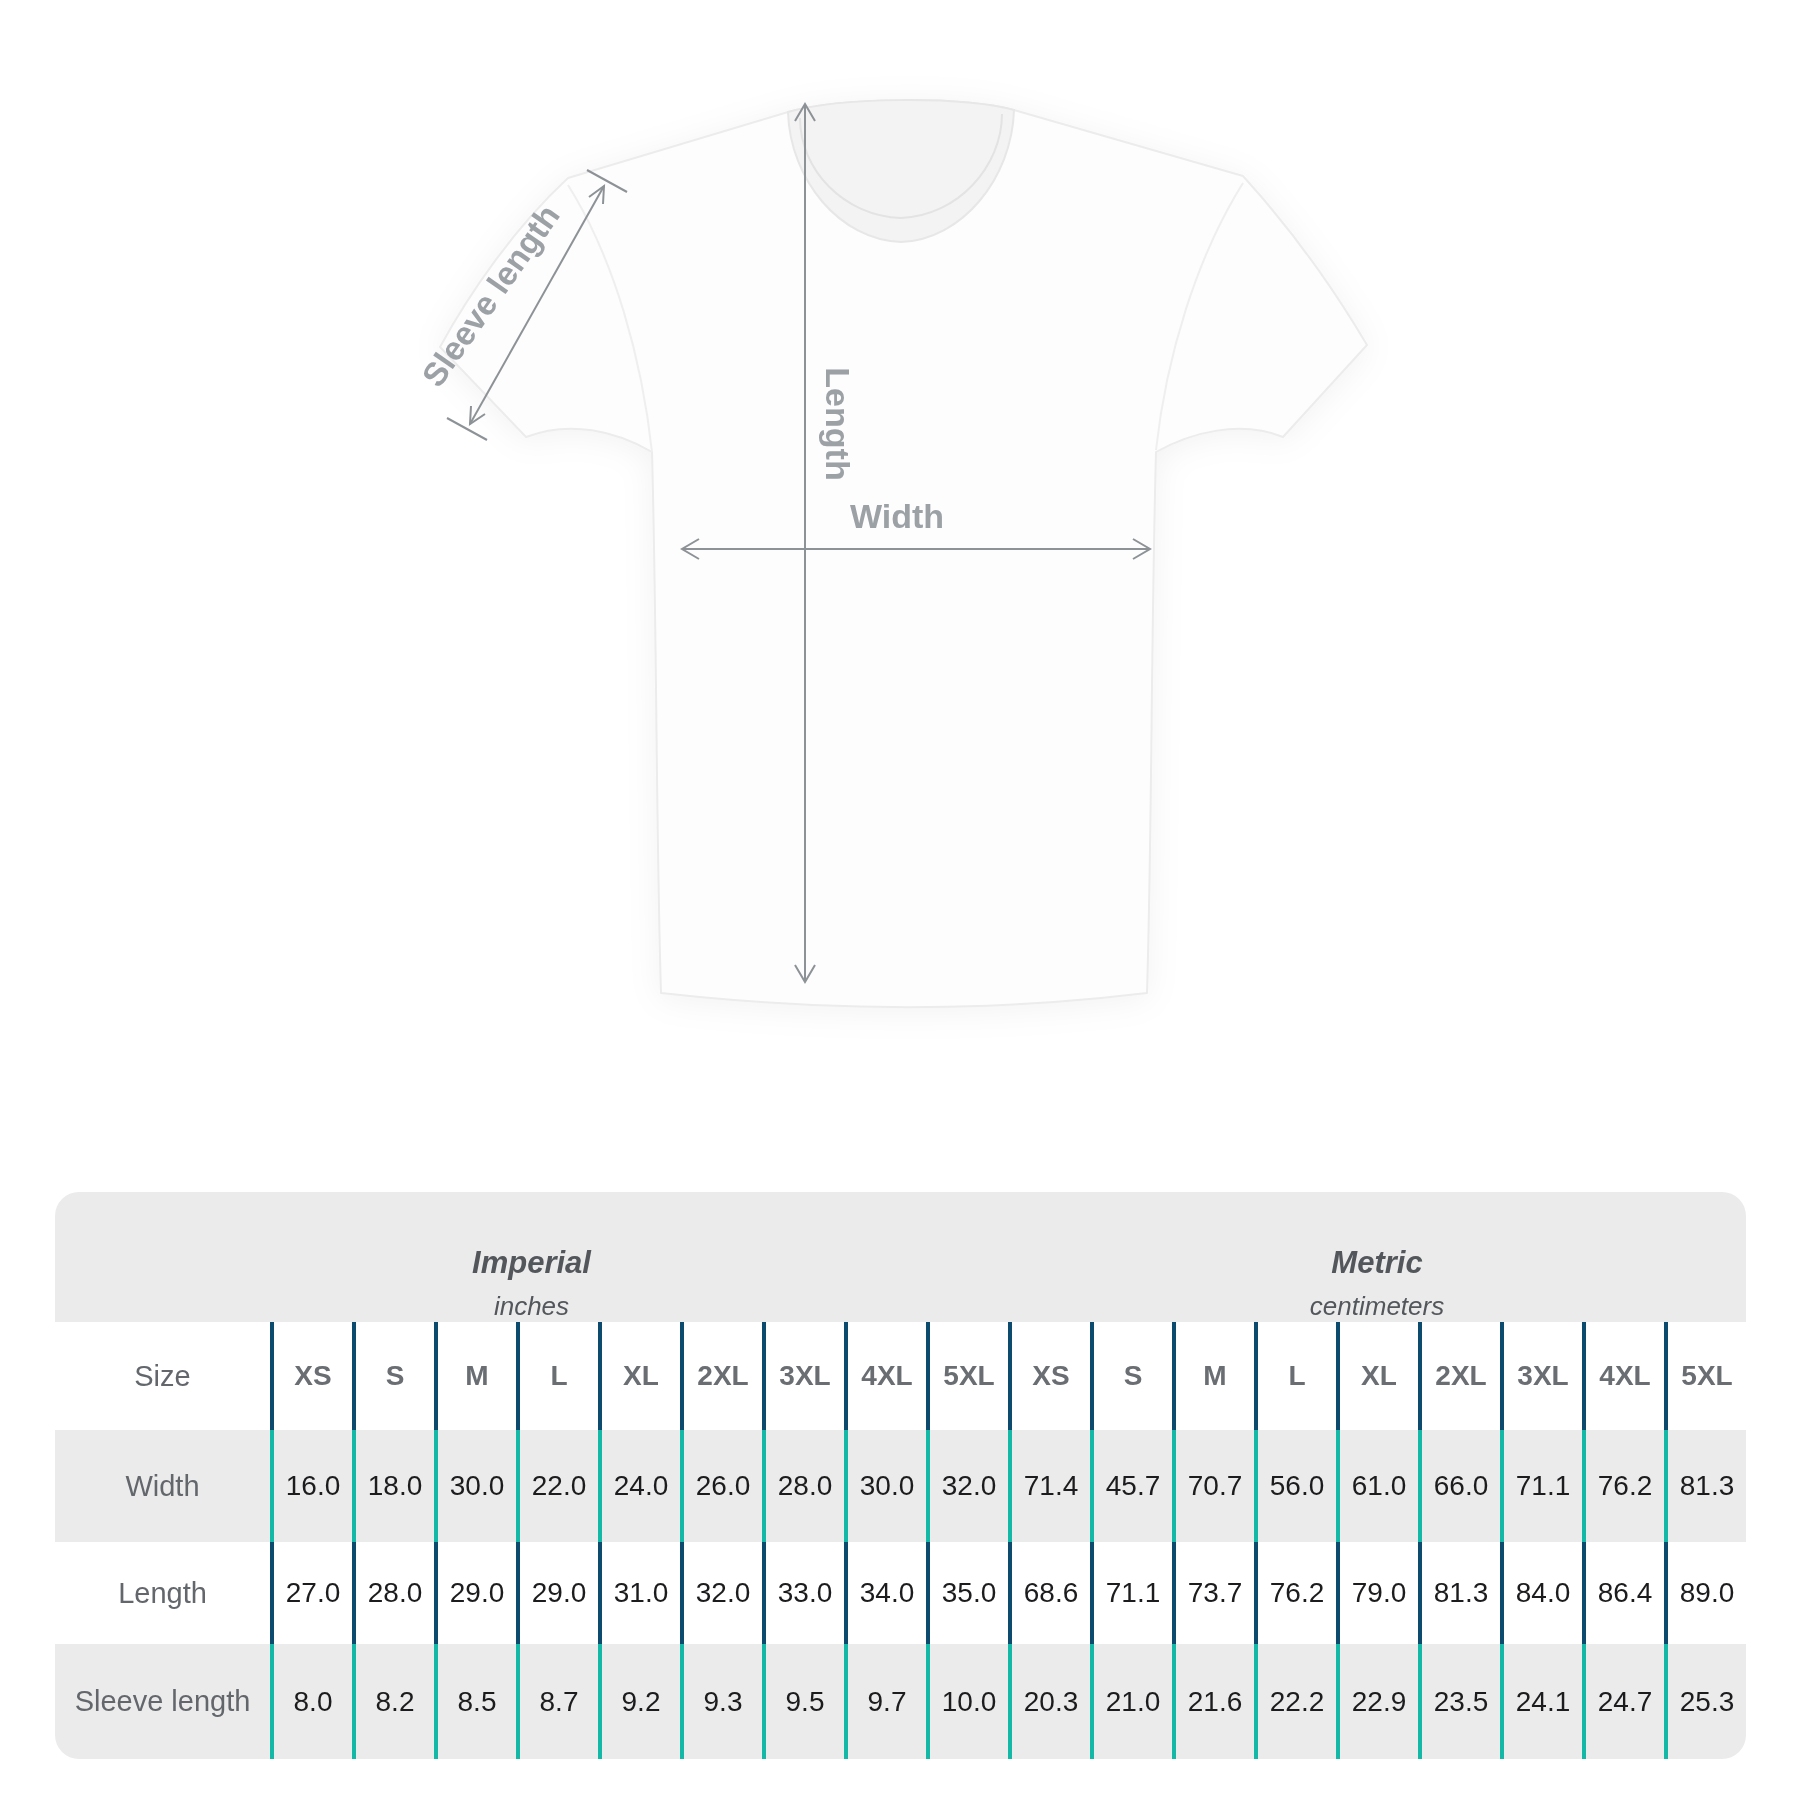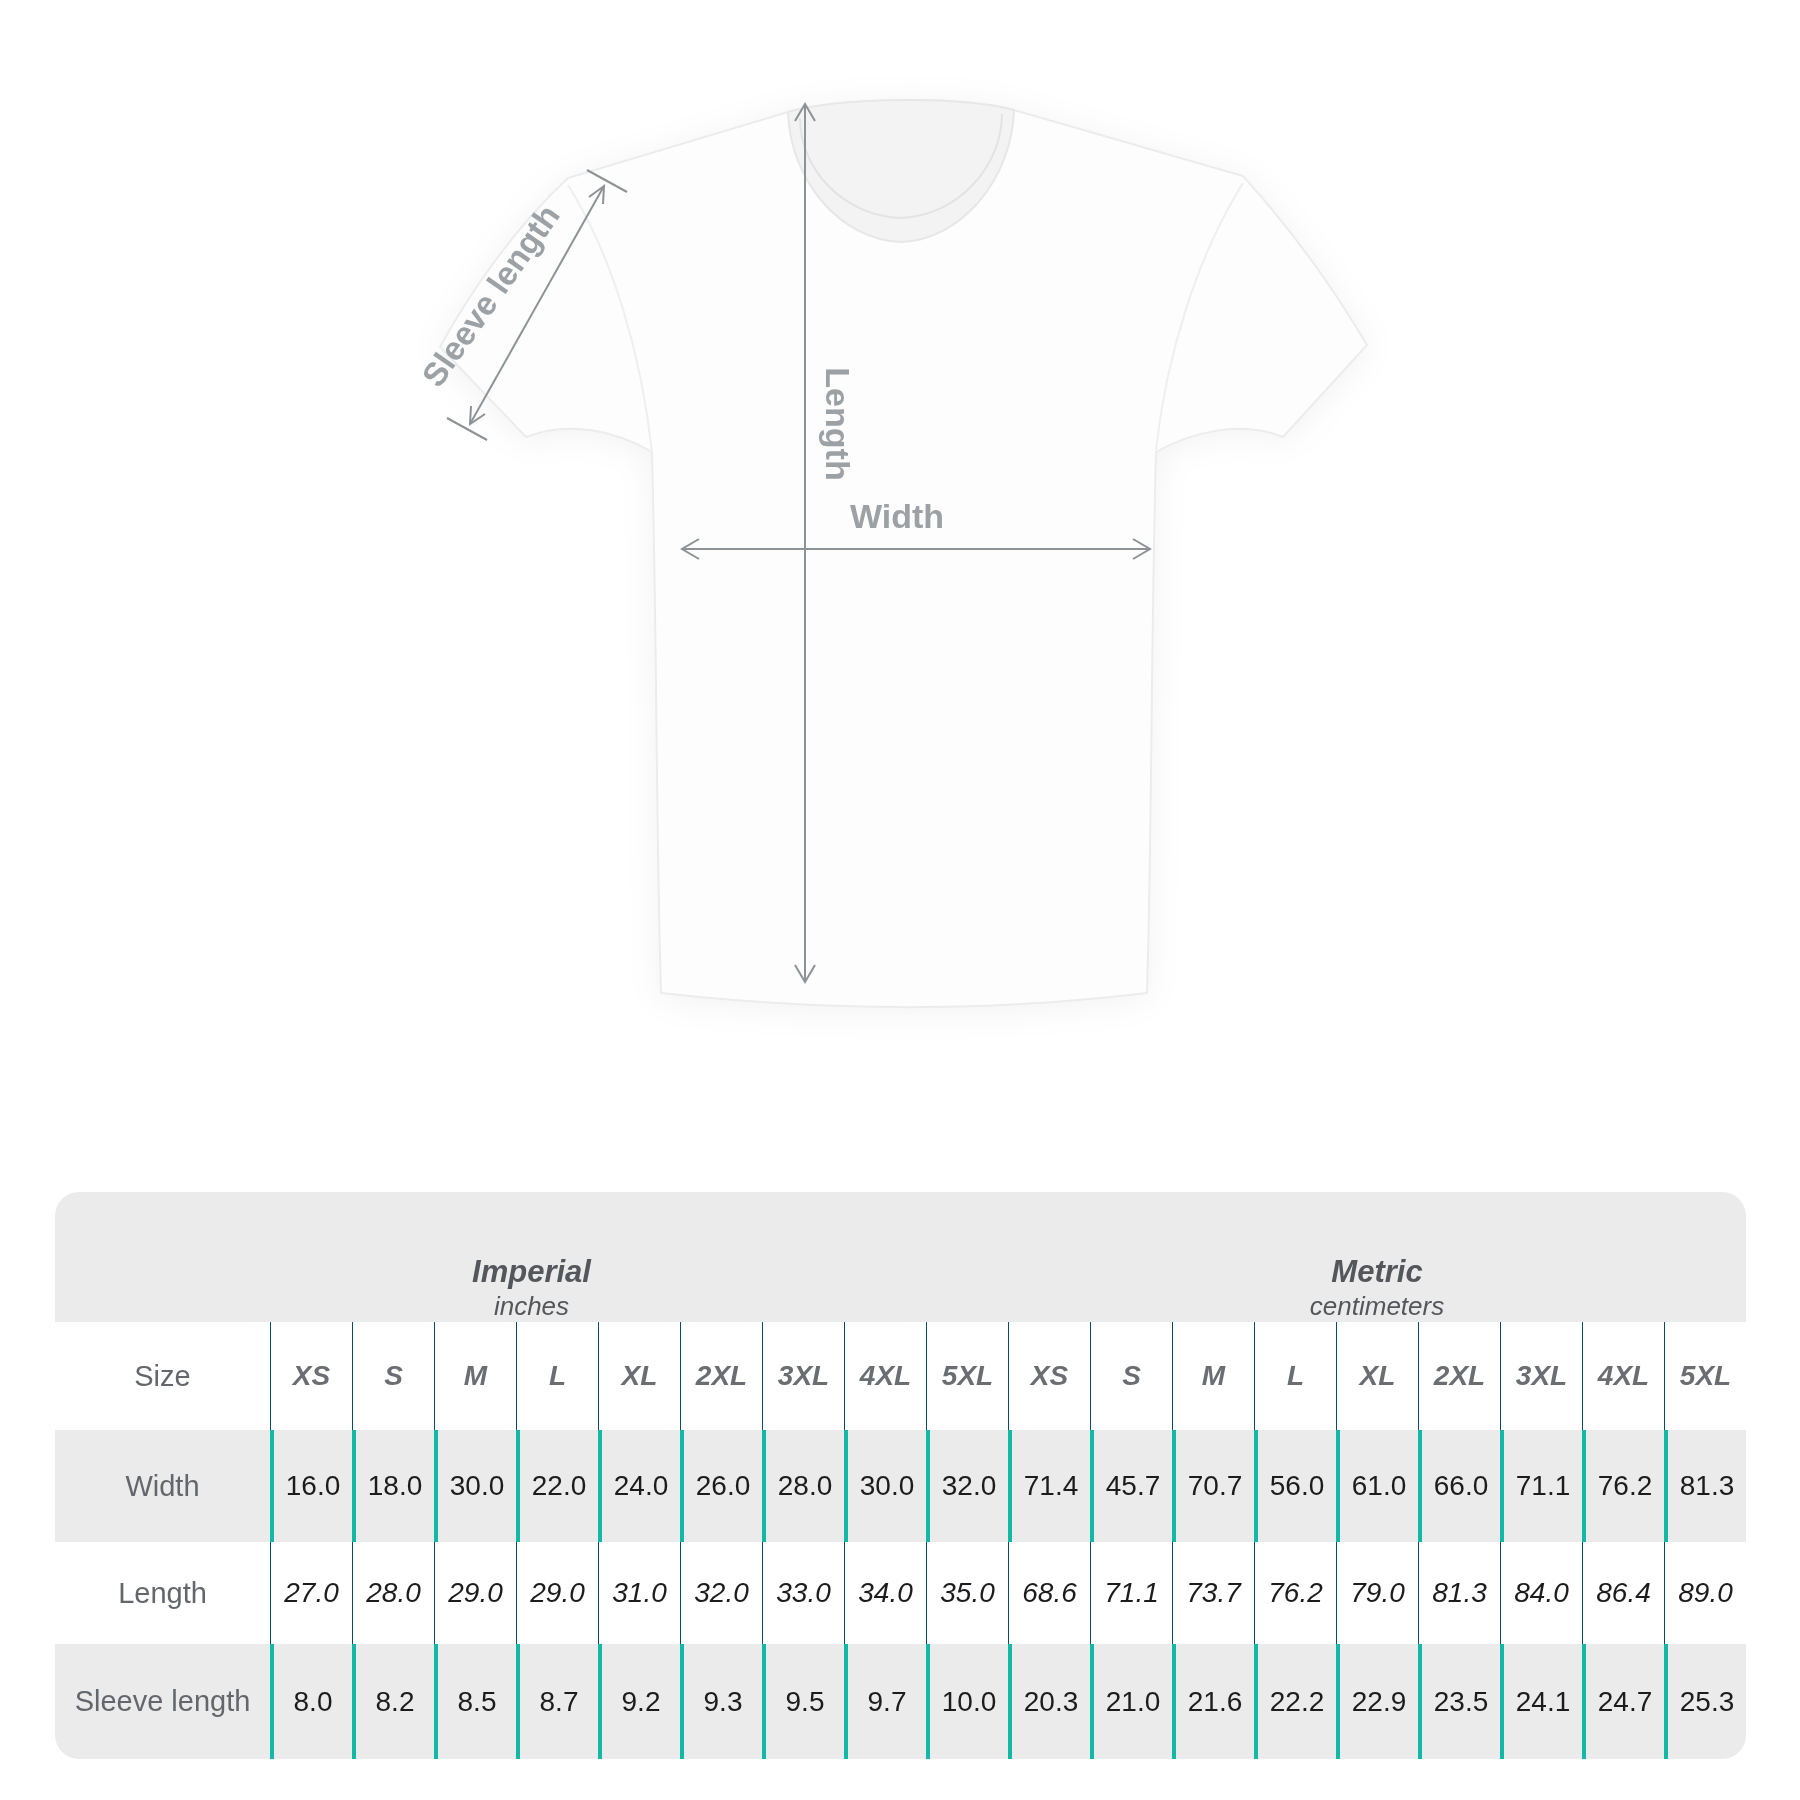--- a/index.html
+++ b/index.html
@@ -15,29 +15,29 @@
          font-size:43px;font-weight:bold;color:#323639;letter-spacing:.5px;}
   .subtitle{position:absolute;left:0;top:1112px;width:1800px;text-align:center;
             font-size:27px;font-style:italic;color:#4c5053;}
 
   
   .size-table{position:absolute;left:55px;top:1192px;width:1691px;
               border-radius:24px;overflow:hidden;}
   .units-header{display:flex;height:130px;background:#ebebeb;}
   .unit-group{display:flex;flex-direction:column;align-items:center;justify-content:flex-end;}
   .unit-group .uname{font-size:31px;font-weight:bold;font-style:italic;color:#53575b;}
-  .unit-group .usub{font-size:26px;font-style:italic;color:#53575b;margin-top:1px;}
+  .unit-group .usub{font-size:26px;font-style:italic;color:#53575b;margin-top:10px;}
   .unit-imperial{width:953px;}
   .unit-metric{width:738px;}
 
   .trow{display:grid;grid-template-columns:215px repeat(18,1fr);}
   .trow.white{background:#ffffff;}
   .trow.gray{background:#ebebeb;}
   .trow > div{display:flex;align-items:center;justify-content:center;}
-  .trow.white > div + div{border-left:1px solid #0c4a6e;font-style:italic;}
+  .trow.white > div + div{border-left:4px solid #0c4a6e;}
   .trow.gray  > div + div{border-left:4px solid #14b8a6;}
   .trow:nth-child(1){height:108px;}
   .trow:nth-child(2){height:112px;}
   .trow:nth-child(3){height:102px;}
   .trow:nth-child(4){height:115px;}
   .lbl{font-size:29px;font-weight:normal;color:#63676c;}
   .hcell{font-size:28px;font-weight:bold;color:#6a6e72;}
   .vcell{font-size:28px;color:#1c1c1e;}
 </style>
 </head>

